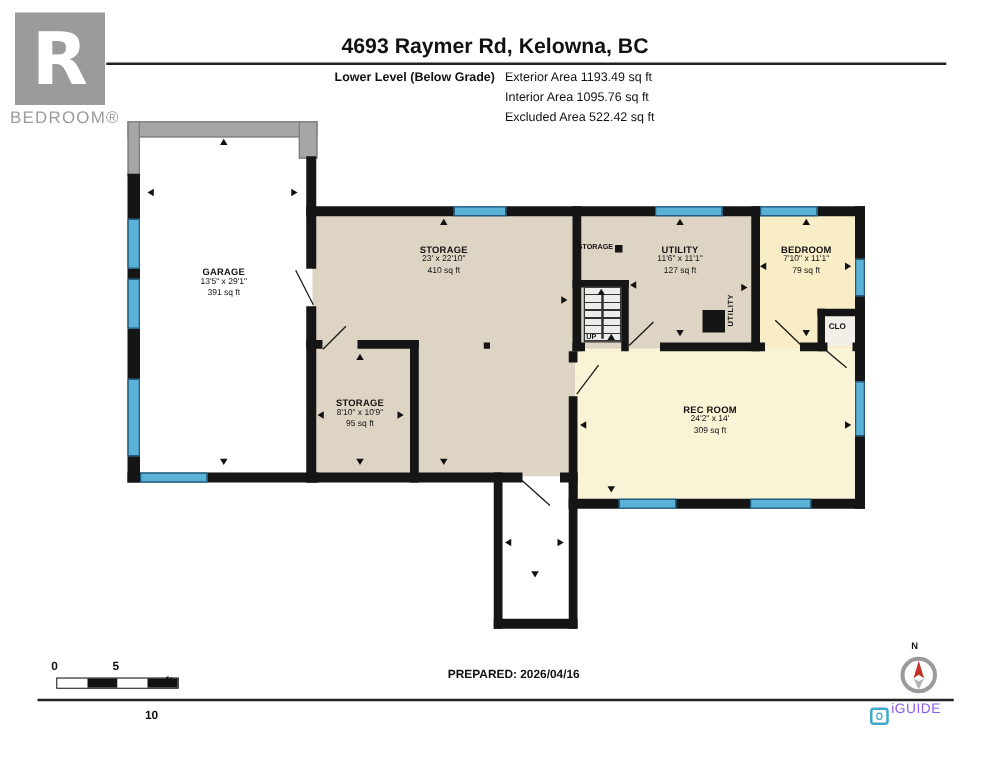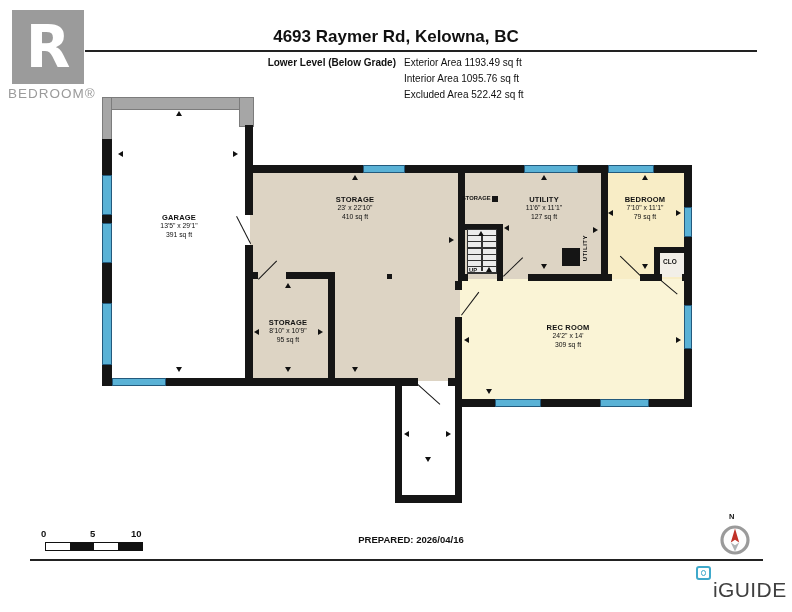--- a/index.html
+++ b/index.html
@@ -43,21 +43,21 @@
   .scale-bar{position:absolute;left:45px;top:542px;width:96px;height:7px;border:1px solid #111;
              box-sizing:content-box;display:flex;z-index:2;}
   .scale-seg{width:24px;height:7px;}
   .scale-unit{position:absolute;left:132px;top:540px;font-size:9.5px;font-weight:bold;}
   .prepared{position:absolute;left:316px;top:534px;width:190px;text-align:center;font-size:9.5px;font-weight:bold;}
   .compass-n{position:absolute;left:729px;top:512px;font-size:7.5px;font-weight:bold;}
   .disclaimer{position:absolute;left:28px;top:567px;width:742px;font-size:7.6px;color:#111;}
   .iguide{position:absolute;left:696px;top:561px;width:90px;height:22px;}
   .iguide-icon{position:absolute;left:0;top:5px;width:11px;height:10px;border:2px solid #3fa9cb;border-radius:3px;}
   .iguide-dot{position:absolute;left:2.5px;top:2px;width:3.5px;height:3.5px;border:1.5px solid #3fa9cb;border-radius:50%;}
-  .iguide-text{position:absolute;left:17px;top:17px;font-size:21px;color:#404040;letter-spacing:.4px;}
+  .iguide-text{position:absolute;left:17px;top:0;font-size:11px;color:#8b5cf6;letter-spacing:.4px;}
 </style>
 </head>
 <body>
 
 <div class="page">
 
   <div class="logo-box">
     <span class="logo-r">R</span>
   </div>
   <div class="logo-caption">BEDROOM®</div>
@@ -198,21 +198,21 @@
     </div>
     <div class="room-label" style="left:423px;top:228px;">
       <div class="rn">REC ROOM</div>
       <div class="rd">24'2" x 14'</div>
       <div class="ra">309 sq ft</div>
     </div>
   </div>
 
   <div class="scale-num" style="left:41px;">0</div>
   <div class="scale-num" style="left:90px;">5</div>
-  <div class="scale-num" style="left:131px;">10</div>
+  <div class="scale-num" style="left:116px;margin-top:39px;">10</div>
   <div class="scale-bar">
     <div class="scale-seg" style="background:#fff;"></div>
     <div class="scale-seg" style="background:#111;"></div>
     <div class="scale-seg" style="background:#fff;"></div>
     <div class="scale-seg" style="background:#111;"></div>
   </div>
   <div class="scale-unit">ft</div>
 
   <div class="prepared">PREPARED: 2026/04/16</div>
 

